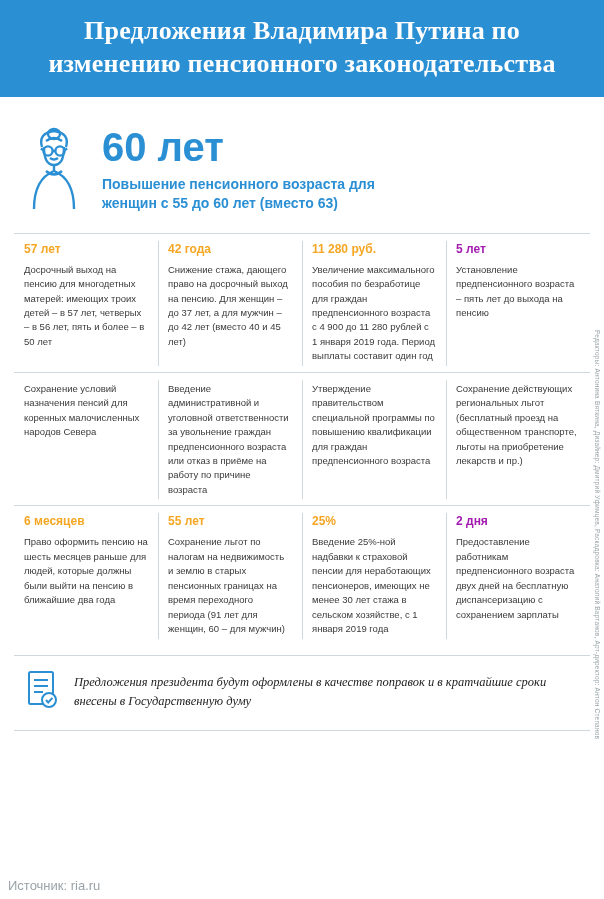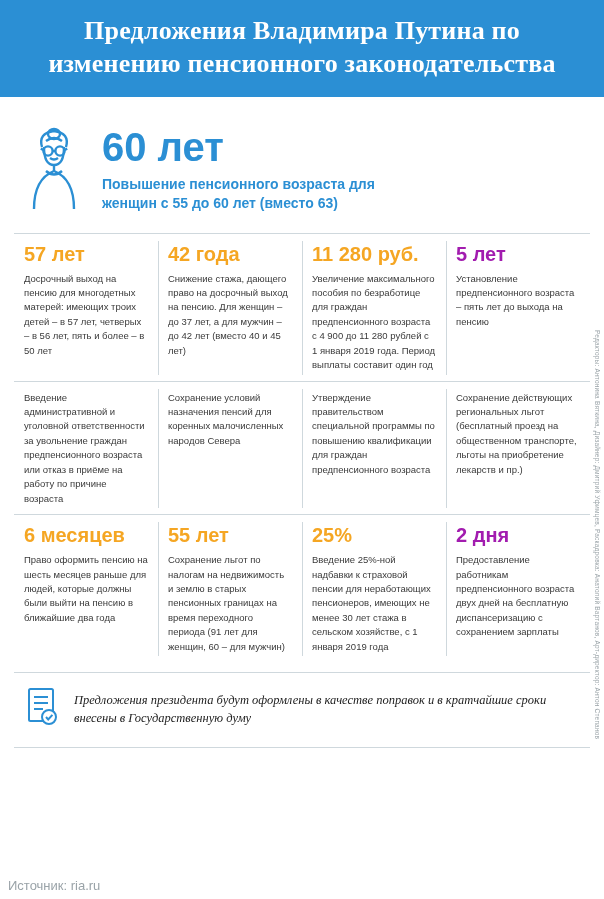--- a/index.html
+++ b/index.html
@@ -69,21 +69,21 @@
   .cell + .cell::before {
     content:"";
     position:absolute;
     left:0; top:-2px; bottom:-2px;
     width:1px;
     background:#cfd8dd;
   }
   .cell h3 {
     margin:0 0 7px 0;
     color:#f5a623;
-    font-size:20px;
+    font-size:12px;
     font-weight:700;
     line-height:1.1;
   }
   .cell h3.blue { color:#a21caf; }
   .cell p {
     margin:0;
     font-size:9.5px;
     line-height:1.52;
     color:#3a3a3a;
   }
@@ -171,24 +171,24 @@
       <p>Увеличение максимального пособия по безработице для граждан предпенсионного возраста с 4 900 до 11 280 рублей с 1 января 2019 года. Период выплаты составит один год</p>
     </div>
     <div class="cell">
       <h3 class="blue">5 лет</h3>
       <p>Установление предпенсионного возраста – пять лет до выхода на пенсию</p>
     </div>
   </div>
 
   <div class="row plain">
     <div class="cell">
+      <p>Сохранение условий назначения пенсий для коренных малочисленных народов Севера</p>
+    </div>
+    <div class="cell">
       <p>Введение административной и уголовной ответственности за увольнение граждан предпенсионного возраста или отказ в приёме на работу по причине возраста</p>
-    </div>
-    <div class="cell">
-      <p>Сохранение условий назначения пенсий для коренных малочисленных народов Севера</p>
     </div>
     <div class="cell">
       <p>Утверждение правительством специальной программы по повышению квалификации для граждан предпенсионного возраста</p>
     </div>
     <div class="cell">
       <p>Сохранение действующих региональных льгот (бесплатный проезд на общественном транспорте, льготы на приобретение лекарств и пр.)</p>
     </div>
   </div>
 
   <div class="row">

